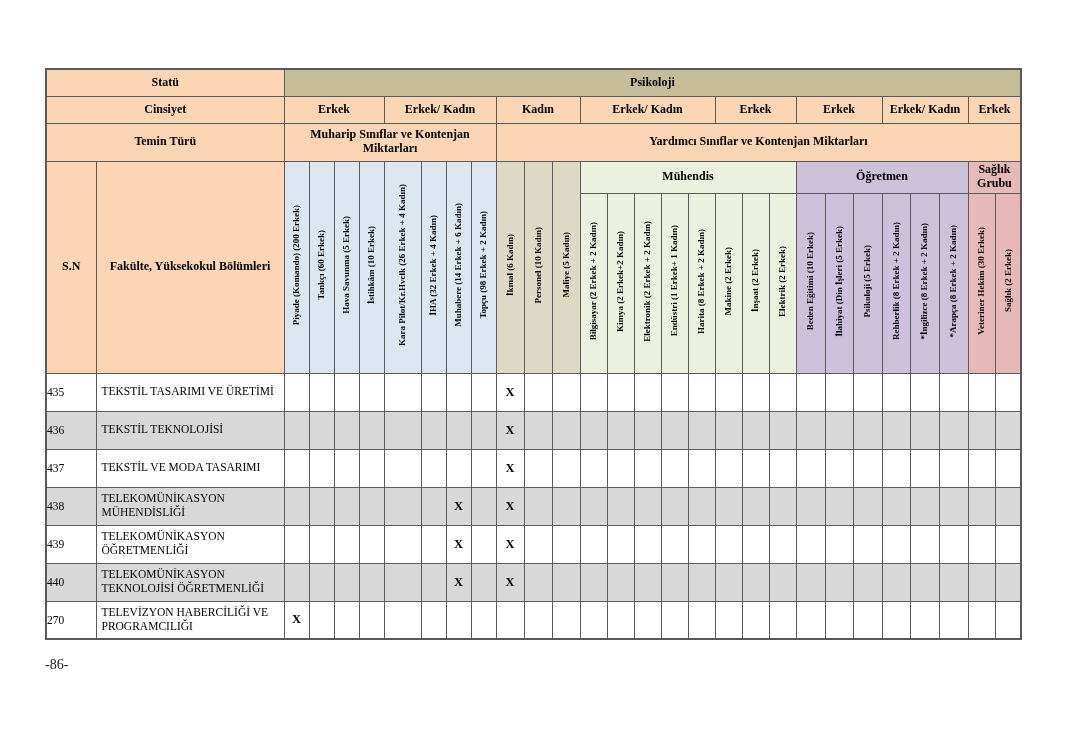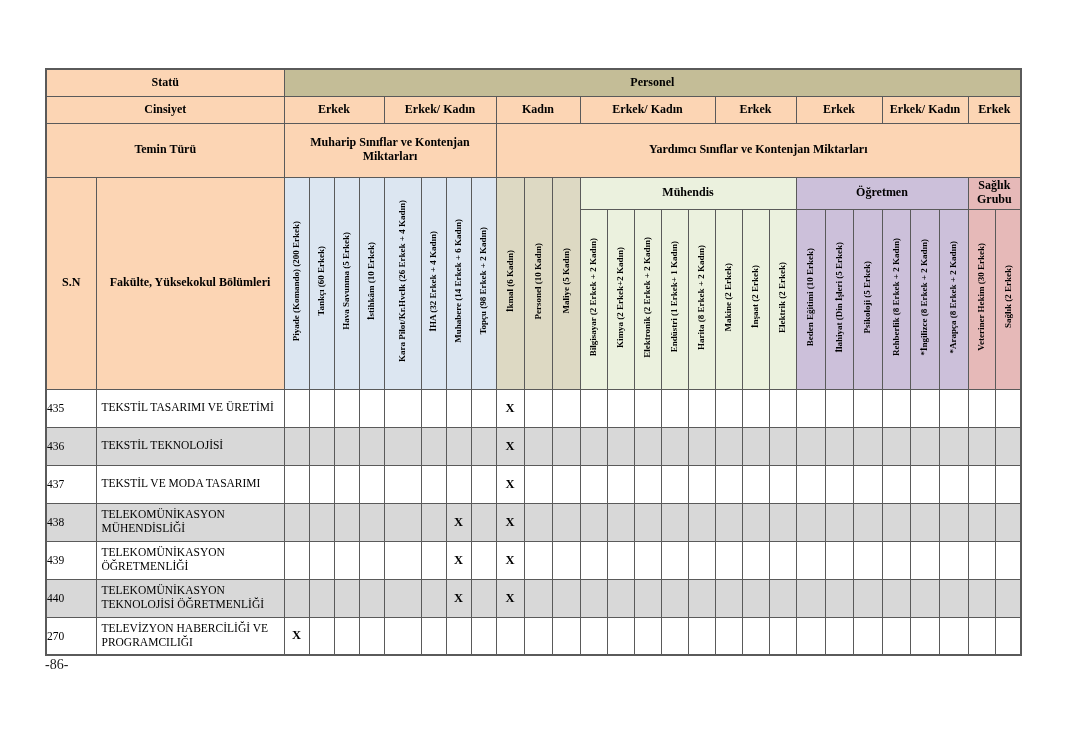--- a/index.html
+++ b/index.html
@@ -13,21 +13,21 @@
     position:absolute; left:45px; top:68px;
     width:975px; border-collapse:collapse; table-layout:fixed;
     border:2px solid var(--grid);
   }
   th,td{border:1px solid var(--grid); overflow:hidden;}
   .peach{background:var(--peach);} .olive{background:var(--olive);}
   .blue{background:var(--blue);} .tan{background:var(--tan);}
   .green{background:var(--green);} .purple{background:var(--purple);}
   .pink{background:var(--pink);}
   .lbl{font-weight:bold; font-size:12px; text-align:center; vertical-align:middle; line-height:1.15; padding:1px 2px;}
-  tr.r-status{height:27px;} tr.r-gender{height:27px;font-family:Liberation Serif, serif;} tr.r-procure{height:54px;}
+  tr.r-status{height:27px;} tr.r-gender{height:27px;font-family:Liberation Serif, serif;} tr.r-procure{height:38px;}
   tr.r-grp{height:32px;} tr.r-cols{height:180px;}
   .vcell{vertical-align:middle; text-align:center; padding:1px 0;}
   .v{display:inline-block; writing-mode:vertical-rl; transform:rotate(180deg);
      font-weight:bold; font-size:9px; line-height:1.15; max-height:174px; white-space:normal;}
   .vcell.tall .v{max-height:206px;}
   tbody tr{height:38px;}
   tbody td{background:#ffffff; font-size:11.5px; vertical-align:middle;}
   tbody tr.stripe td{background:var(--stripe);}
   td.sn-cell{text-align:left;}
   td.dept{text-align:left; padding:2px 5px; line-height:1.2; text-transform:uppercase;}
@@ -66,21 +66,21 @@
         <col style="width: 29px;">
         <col style="width: 28px;">
         <col style="width: 29px;">
         <col style="width: 29px;">
         <col style="width: 27px;">
         <col style="width: 26px;">
       </colgroup>
     <thead>
       <tr class="r-status">
         <th class="peach lbl" colspan="2">Statü</th>
-        <th class="olive lbl" colspan="27">Personel</th>
+        <th class="olive lbl" colspan="27">Psikoloji</th>
       </tr>
       <tr class="r-gender">
         <th class="peach lbl" colspan="2">Cinsiyet</th>
         <th class="peach lbl" colspan="4">Erkek</th>
         <th class="peach lbl" colspan="4">Erkek/ Kadın</th>
         <th class="peach lbl" colspan="3">Kadın</th>
         <th class="peach lbl" colspan="5">Erkek/ Kadın</th>
         <th class="peach lbl" colspan="3">Erkek</th>
         <th class="peach lbl" colspan="3">Erkek</th>
         <th class="peach lbl" colspan="3">Erkek/ Kadın</th>

